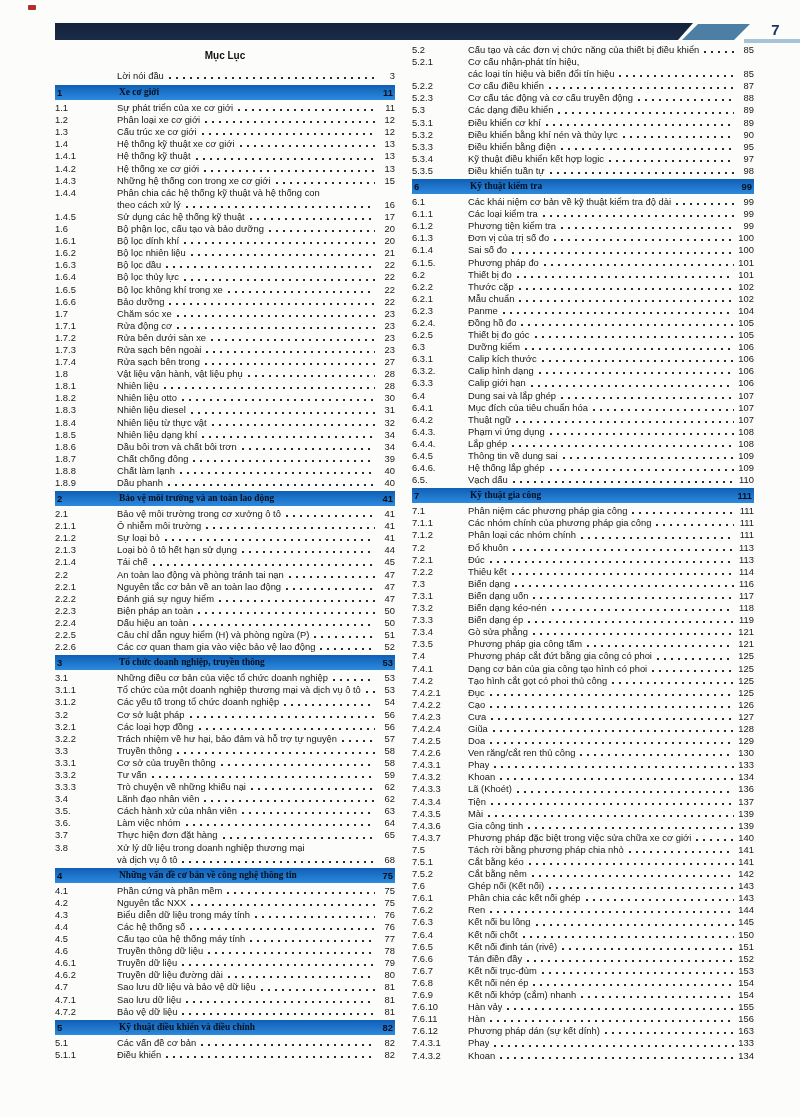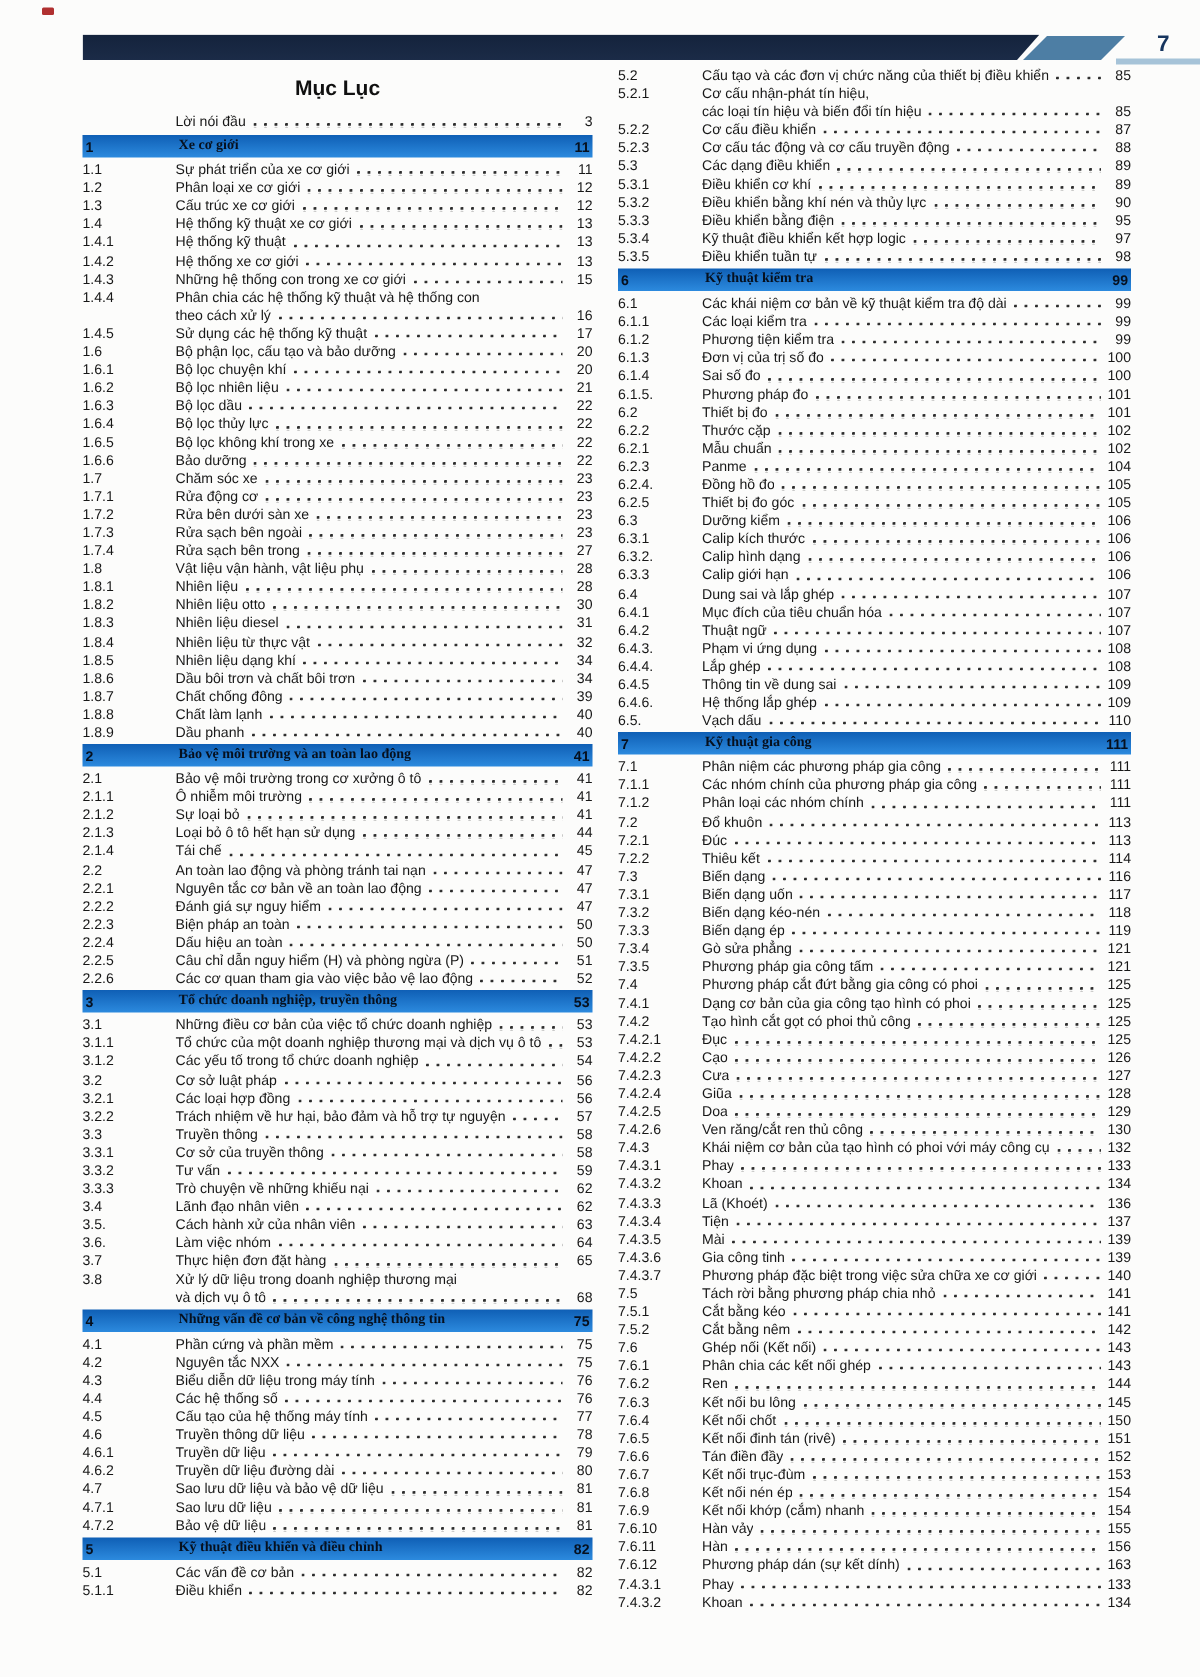--- a/index.html
+++ b/index.html
@@ -28,21 +28,21 @@
     text-align:center;letter-spacing:1px;
   }
   .strip-light{position:absolute;left:744px;top:39px;width:56px;height:4px;background:var(--header-light-strip,#a6c3d8);}
 
   
   .col{position:absolute;font-size:9.4px;}
   .col-left{left:55px;top:50px;width:340px;--numw:62px;}
   .col-right{left:412px;top:44px;width:342px;--numw:56px;}
 
   .toc-title{
-    text-align:center;font-weight:bold;font-size:14px;color:#101010;
+    text-align:center;font-weight:bold;font-size:10px;color:#101010;
     margin:0 0 9px 0;
   }
 
   .toc-row{display:flex;height:12.1px;line-height:12.1px;align-items:stretch;}
   .toc-row .num{flex:0 0 var(--numw);white-space:nowrap;}
   .toc-row .title{flex:0 1 auto;white-space:nowrap;overflow:hidden;}
   .toc-row .leader{
     flex:1 1 0;min-width:0;margin:0 3px 0 5px;
     background-image:radial-gradient(circle at 1px 1px,#2c2c2c 0.9px,transparent 1.15px);
     background-size:7px 3px;background-repeat:repeat-x;
@@ -143,21 +143,21 @@
         <span class="pnum">17</span>
       </div>
       <div class="toc-row">
         <span class="num">1.6</span>
         <span class="title">Bộ phận lọc, cấu tạo và bảo dưỡng</span>
         <span class="leader"></span>
         <span class="pnum">20</span>
       </div>
       <div class="toc-row">
         <span class="num">1.6.1</span>
-        <span class="title">Bộ lọc chuyện khí</span>
+        <span class="title">Bộ lọc dính khí</span>
         <span class="leader"></span>
         <span class="pnum">20</span>
       </div>
       <div class="toc-row">
         <span class="num">1.6.2</span>
         <span class="title">Bộ lọc nhiên liệu</span>
         <span class="leader"></span>
         <span class="pnum">21</span>
       </div>
       <div class="toc-row">
@@ -881,26 +881,20 @@
         <span class="leader"></span>
         <span class="pnum">129</span>
       </div>
       <div class="toc-row">
         <span class="num">7.4.2.6</span>
         <span class="title">Ven răng/cắt ren thủ công</span>
         <span class="leader"></span>
         <span class="pnum">130</span>
       </div>
       <div class="toc-row">
-        <span class="num">7.4.3</span>
-        <span class="title">Khái niệm cơ bản của tạo hình có phoi với máy công cụ</span>
-        <span class="leader"></span>
-        <span class="pnum">132</span>
-      </div>
-      <div class="toc-row">
         <span class="num">7.4.3.1</span>
         <span class="title">Phay</span>
         <span class="leader"></span>
         <span class="pnum">133</span>
       </div>
       <div class="toc-row">
         <span class="num">7.4.3.2</span>
         <span class="title">Khoan</span>
         <span class="leader"></span>
         <span class="pnum">134</span>

